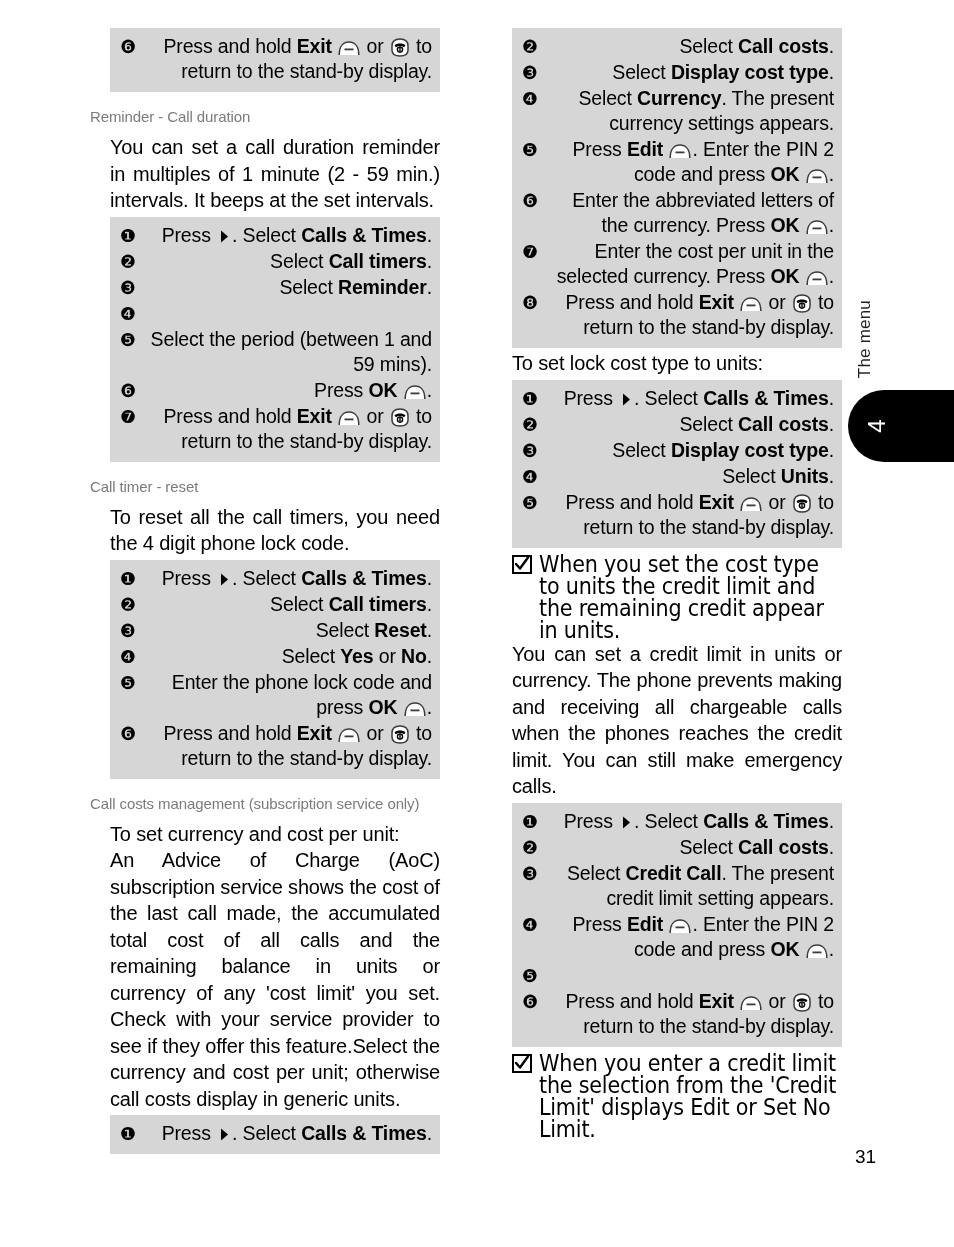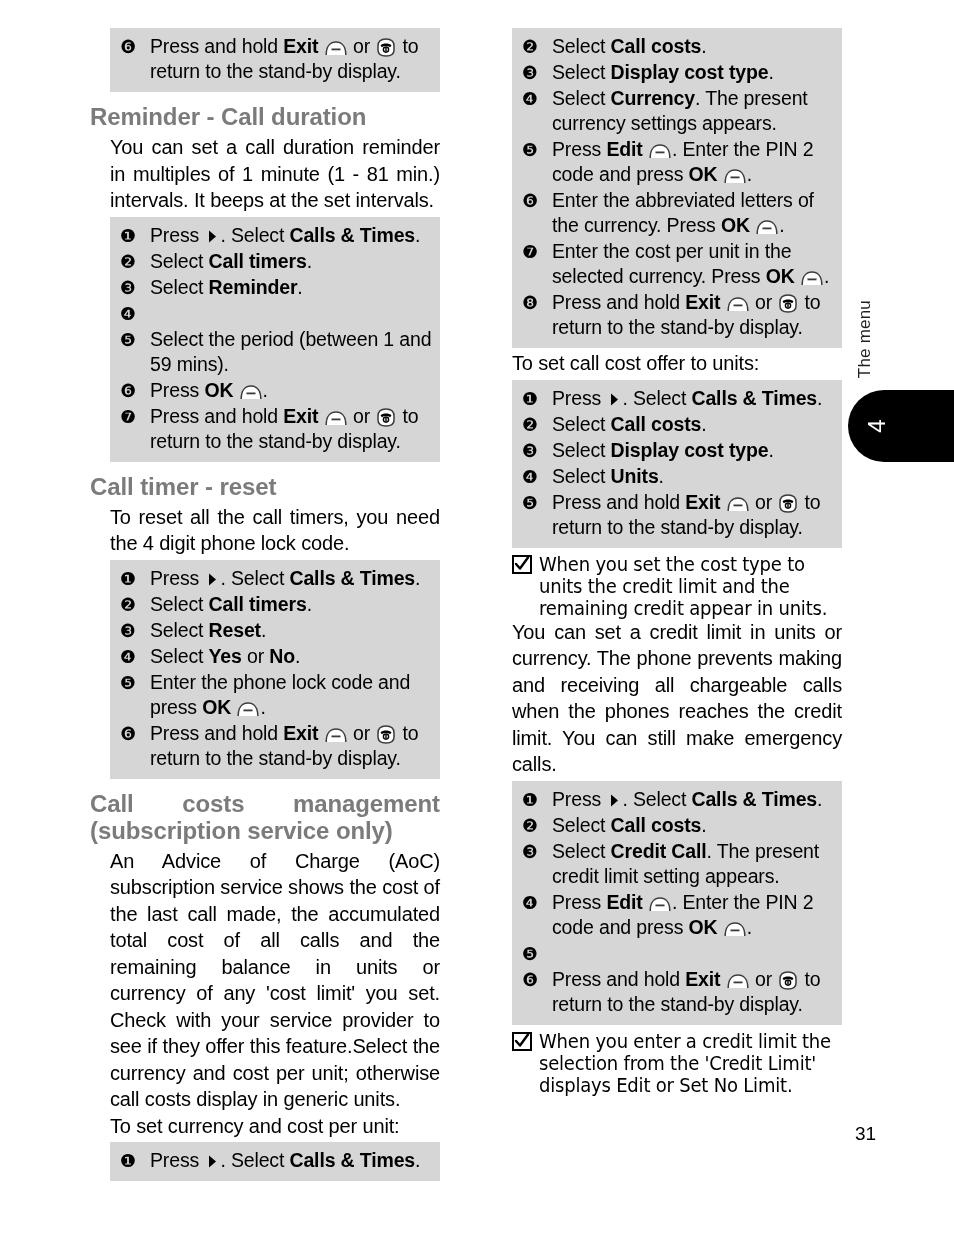--- a/index.html
+++ b/index.html
@@ -25,23 +25,23 @@
     position: absolute;
     top: 28px;
     width: 352px;
   }
   .col-left  { left: 88px; }
   .col-right { left: 490px; }
 
   
   .sec-head {
     color: #7b7b7b;
-    font-size: 24px;
+    font-size: 15px;
     line-height: 27px;
-    font-weight: 700;
+    font-weight: 400;
     text-align: justify;
     text-align-last: left;
     margin: 11px 0 4px 2px;
     letter-spacing: -0.1px;
   }
   .sec-head.tight { margin-top: 10px; }
 
   
   .para {
     font-size: 20px;
@@ -72,30 +72,30 @@
   .num {
     flex: 0 0 auto;
     width: 30px;
     display: inline-block;
     font-family: "DejaVu Sans", sans-serif;
     font-size: 18px;
     line-height: 25px;
     text-align: left;
     padding-left: 2px;
   }
-  .txt { flex: 1 1 auto; }
+  .txt { flex: 1 1 auto; text-align: right; }
   b { font-weight: 700; }
 
   
   .note {
     display: flex;
     align-items: flex-start;
     margin: 5px 0 0 22px;
     font-family: "DejaVu Sans Condensed", "Liberation Sans Narrow", "Liberation Sans", sans-serif;
-    font-size: 20px;
+    font-size: 23px;
     line-height: 22px;
     letter-spacing: -0.2px;
   }
   .note .tick {
     flex: 0 0 auto;
     margin: 2px 7px 0 0;
   }
   .note .ntxt { flex: 1 1 auto; }
 
   
@@ -136,21 +136,21 @@
     left: 22px;
     top: 50%;
     transform: translateY(-50%) rotate(-90deg);
     color: #ffffff;
     font-size: 24px;
     font-weight: 400;
   }
   .folio {
     position: absolute;
     left: 855px;
-    top: 1123px;
+    top: 1146px;
     font-size: 19px;
     color: #000;
   }
 </style>
 </head>
 <body>
 
 <div class="page">
 
   <div class="col col-left">
@@ -165,21 +165,21 @@
                 <path d="M2 8 C2 3.2 5.5 1 10 1 C14.5 1 18 3.2 18 8 L18 12 C18 16 14.5 18 10 18 C5.5 18 2 16 2 12 Z" fill="#fff" stroke="#3b3b3b" stroke-width="1.5"></path>
                 <path d="M4.5 7.2 C7 5 13 5 15.5 7.2 L14.2 9.2 C12 7.6 8 7.6 5.8 9.2 Z" fill="#000"></path>
                 <circle cx="10" cy="11.6" r="2.6" fill="none" stroke="#000" stroke-width="1.4"></circle>
                 <rect x="9.3" y="9.6" width="1.4" height="4" fill="#000"></rect>
               </svg></span> to return to the stand-by display.</span>
         </div>
       </div>
 
     <div>
       <div class="sec-head">Reminder - Call duration</div>
-      <p class="para">You can set a call duration reminder in multiples of 1 minute (1 - 81 min.) intervals. It beeps at the set intervals.</p>
+      <p class="para">You can set a call duration reminder in multiples of 1 minute (2 - 59 min.) intervals. It beeps at the set intervals.</p>
       <div class="steps">
           <div class="step">
             <span class="num">❶</span>
             <span class="txt">Press <span class="ico ico-right"><svg width="11" height="15" viewBox="0 0 11 15">
                   <path d="M2 1.5 L9 7.5 L2 13.5 Z" fill="#000"></path>
                 </svg></span>. Select <b>Calls &amp; Times</b>.</span>
           </div>
           <div class="step">
             <span class="num">❷</span>
             <span class="txt">Select <b>Call timers</b>.</span>
@@ -256,22 +256,22 @@
                   <path d="M4.5 7.2 C7 5 13 5 15.5 7.2 L14.2 9.2 C12 7.6 8 7.6 5.8 9.2 Z" fill="#000"></path>
                   <circle cx="10" cy="11.6" r="2.6" fill="none" stroke="#000" stroke-width="1.4"></circle>
                   <rect x="9.3" y="9.6" width="1.4" height="4" fill="#000"></rect>
                 </svg></span> to return to the stand-by display.</span>
           </div>
         </div>
     </div>
 
     <div>
       <div class="sec-head">Call costs management (subscription service only)</div>
+      <p class="para nojust">To set currency and cost per unit:</p>
       <p class="para">An Advice of Charge (AoC) subscription service shows the cost of the last call made, the accumulated total cost of all calls and the remaining balance in units or currency of any 'cost limit' you set. Check with your service provider to see if they offer this feature.Select the currency and cost per unit; otherwise call costs display in generic units.</p>
-      <p class="para nojust">To set currency and cost per unit:</p>
       <div class="steps">
           <div class="step">
             <span class="num">❶</span>
             <span class="txt">Press <span class="ico ico-right"><svg width="11" height="15" viewBox="0 0 11 15">
                   <path d="M2 1.5 L9 7.5 L2 13.5 Z" fill="#000"></path>
                 </svg></span>. Select <b>Calls &amp; Times</b>.</span>
           </div>
         </div>
     </div>
 
@@ -323,21 +323,21 @@
                 <rect x="6.5" y="7.5" width="9" height="1.8" fill="#3b3b3b"></rect>
               </svg></span> or <span class="ico ico-end"><svg width="20" height="19" viewBox="0 0 20 19">
                 <path d="M2 8 C2 3.2 5.5 1 10 1 C14.5 1 18 3.2 18 8 L18 12 C18 16 14.5 18 10 18 C5.5 18 2 16 2 12 Z" fill="#fff" stroke="#3b3b3b" stroke-width="1.5"></path>
                 <path d="M4.5 7.2 C7 5 13 5 15.5 7.2 L14.2 9.2 C12 7.6 8 7.6 5.8 9.2 Z" fill="#000"></path>
                 <circle cx="10" cy="11.6" r="2.6" fill="none" stroke="#000" stroke-width="1.4"></circle>
                 <rect x="9.3" y="9.6" width="1.4" height="4" fill="#000"></rect>
               </svg></span> to return to the stand-by display.</span>
         </div>
       </div>
 
-    <p class="para nojust" style="margin-left:22px;margin-top:2px;">To set call cost offer to units:</p>
+    <p class="para nojust" style="margin-left:22px;margin-top:2px;">To set lock cost type to units:</p>
 
     <div class="steps">
         <div class="step">
           <span class="num">❶</span>
           <span class="txt">Press <span class="ico ico-right"><svg width="11" height="15" viewBox="0 0 11 15">
                 <path d="M2 1.5 L9 7.5 L2 13.5 Z" fill="#000"></path>
               </svg></span>. Select <b>Calls &amp; Times</b>.</span>
         </div>
         <div class="step">
           <span class="num">❷</span>

